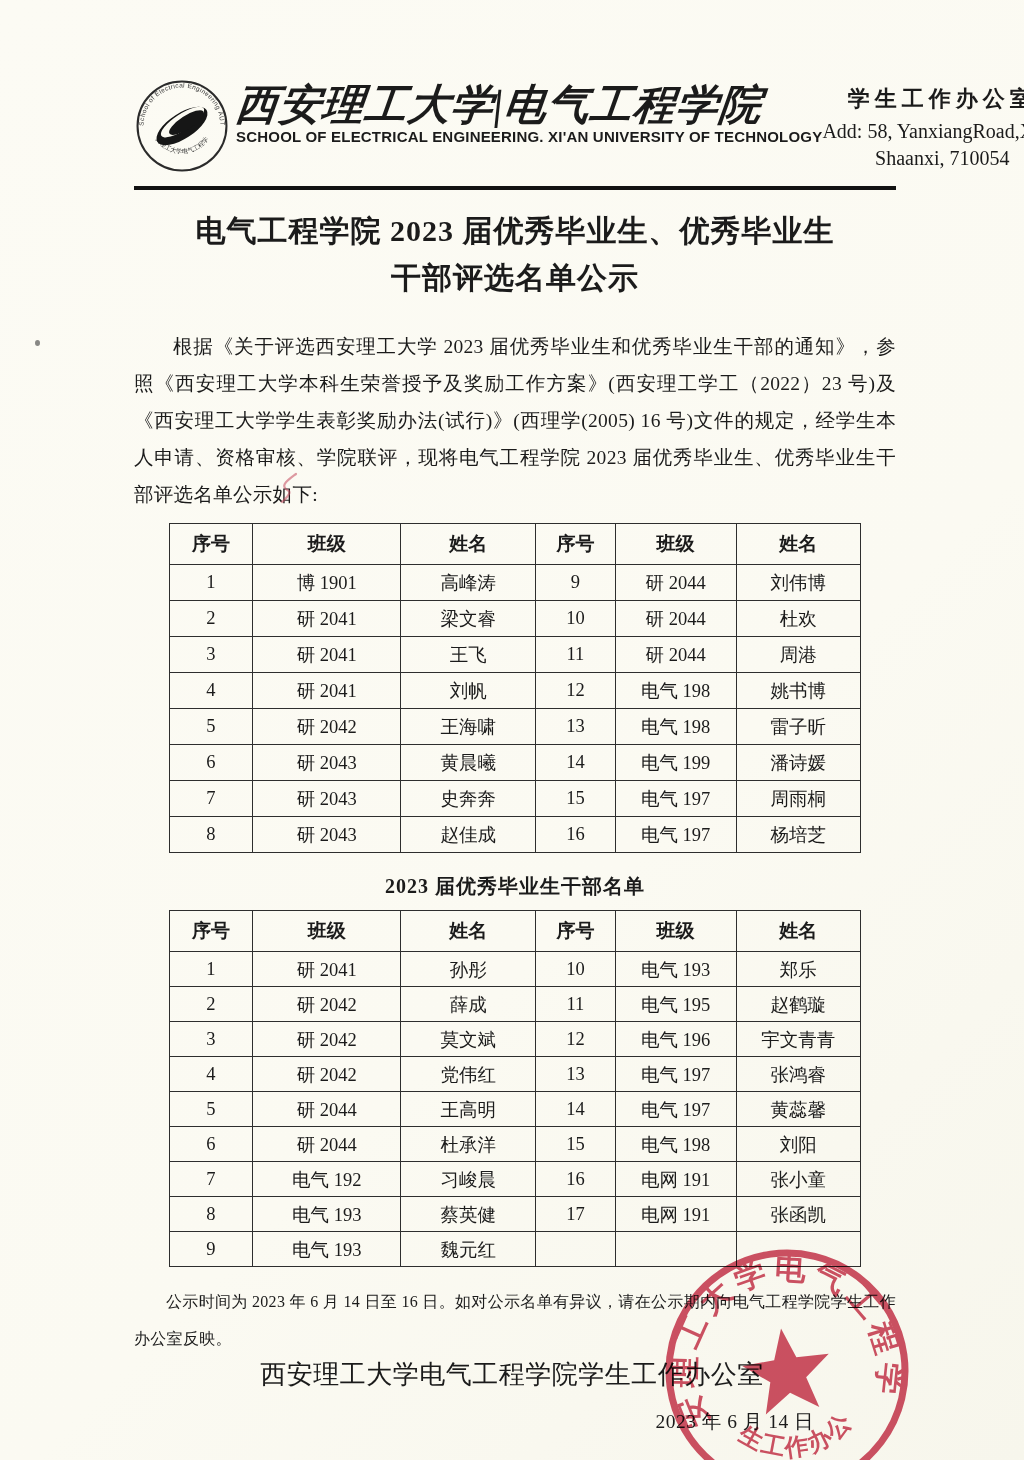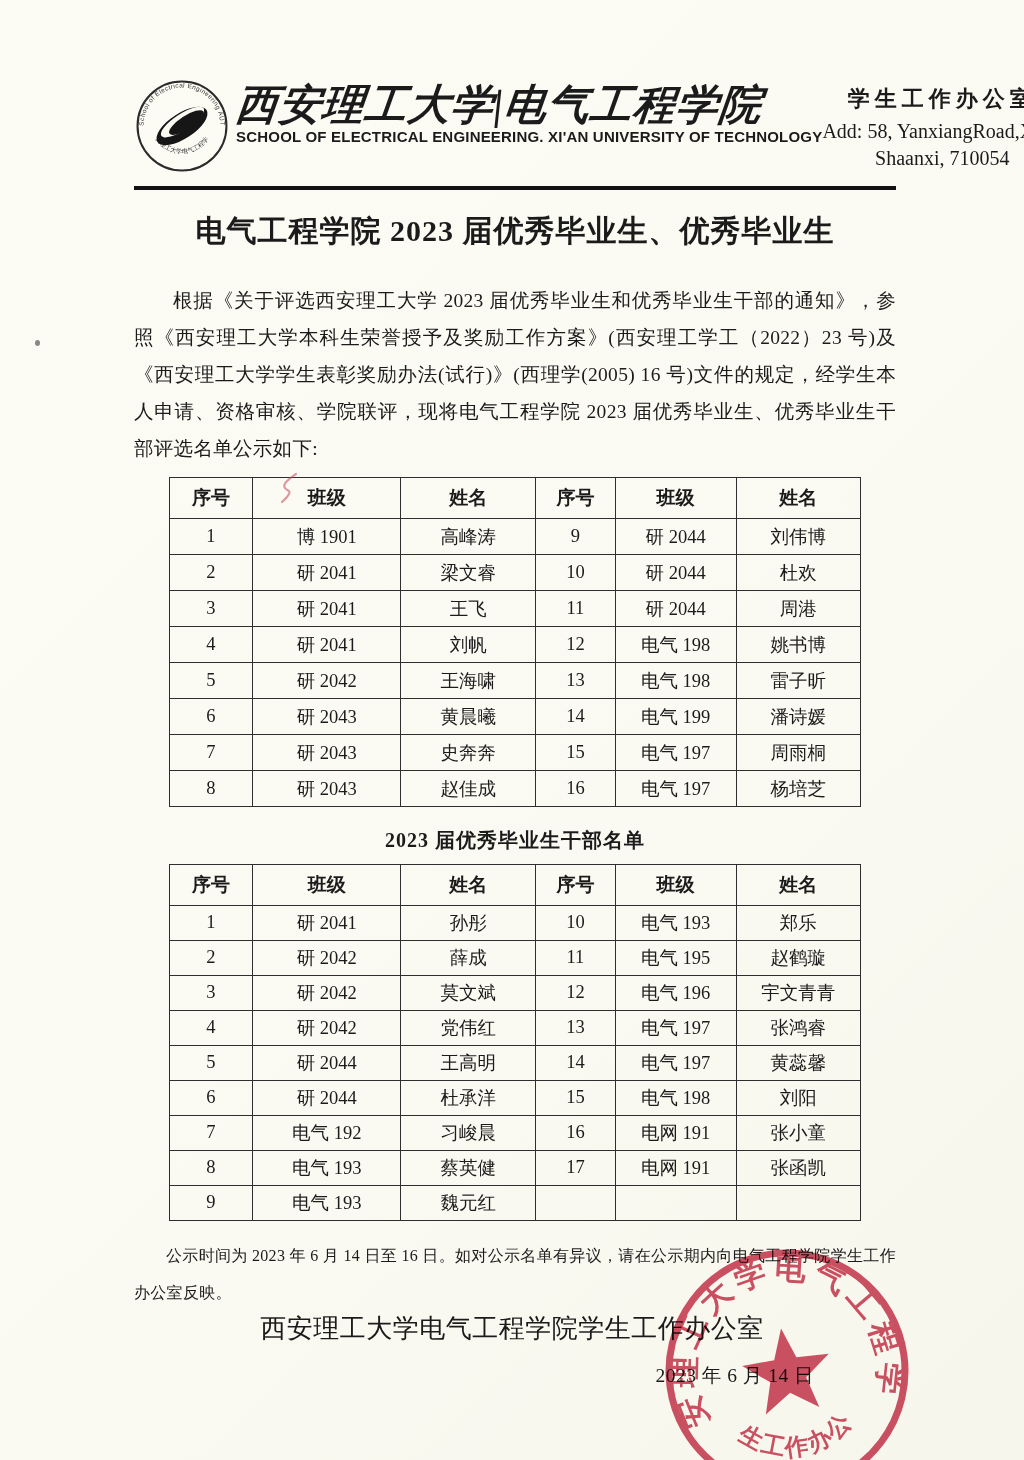--- a/index.html
+++ b/index.html
@@ -87,20 +87,21 @@
         <div class="addr">
           <div>Add: 58, YanxiangRoad,Xi'an</div>
           <div>Shaanxi, 710054</div>
         </div>
       </div>
     </div>
     <div class="head-rule"></div>
 
     <div class="doc-title">
       <div>电气工程学院 2023 届优秀毕业生、优秀毕业生</div>
+      <div>干部评选名单公示</div>
     </div>
 
     <p class="intro">根据《关于评选西安理工大学 2023 届优秀毕业生和优秀毕业生干部的通知》，参照《西安理工大学本科生荣誉授予及奖励工作方案》(西安理工学工（2022）23 号)及《西安理工大学学生表彰奖励办法(试行)》(西理学(2005) 16 号)文件的规定，经学生本人申请、资格审核、学院联评，现将电气工程学院 2023 届优秀毕业生、优秀毕业生干部评选名单公示如下:</p>
 
     <table class="t1">
       <colgroup>
         <col style="width:12%">
           <col style="width:21.5%">
           <col style="width:19.5%">
         <col style="width:11.5%">

